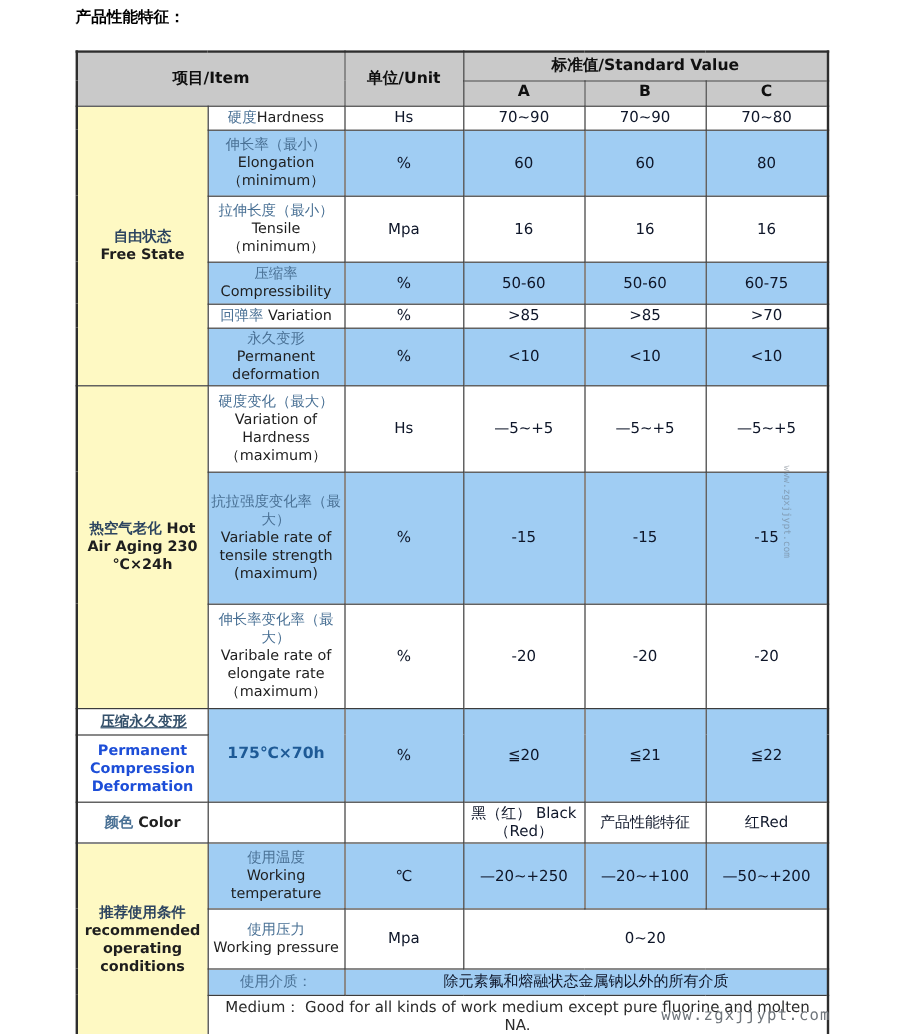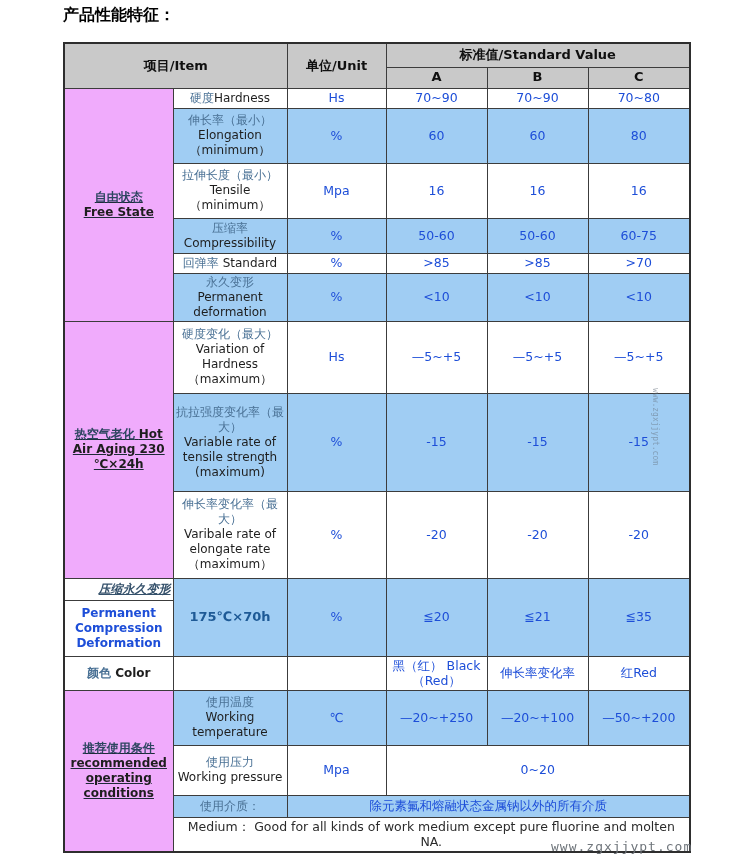--- a/index.html
+++ b/index.html
@@ -3,50 +3,50 @@
 <meta charset="utf-8">
 <style>
   html,body{margin:0;padding:0;}
   body{
     width:750px;height:862px;background:#ffffff;position:relative;
     font-family:"DejaVu Sans","Liberation Sans",sans-serif;
     -webkit-font-smoothing:antialiased;
   }
   .page-title{
     position:absolute;left:63px;top:5px;
-    font-size:16px;font-weight:bold;color:#000;
+    font-size:13px;font-weight:bold;color:#000;
   }
   table.spec{
     position:absolute;left:63px;top:42px;width:626px;
     border-collapse:collapse;table-layout:fixed;
     border:2px solid #2e2e2e;
     padding-left:40px;
   }
   td{
     border:1px solid #3c3c3c;
     text-align:center;vertical-align:middle;
     font-size:12px;line-height:1.25;color:#2b2b2b;
     padding:1px 2px;overflow:hidden;word-break:break-word;
   }
   tr.h24{height:24px}  tr.h21{height:21px}  tr.h20{height:20px}
   tr.h55{height:55px}  tr.h35{height:35px}  tr.h53{height:41px}
-  tr.h72{height:72px}  tr.h98{height:98px}  tr.h87{height:87px}
+  tr.h72{height:72px}  tr.h98{height:110px}  tr.h87{height:87px}
   tr.h22{height:22px}  tr.h56{height:56px}  tr.h40{height:28px}
   tr.h50{height:50px}  tr.h28{height:28px}
   td.head{background:#c9c9c9;font-weight:bold;color:#101010;font-size:13px;border-color:#3c3c3c;}
   td.blue{background:#a0cdf3;}
   .zh{color:#4a7195;}
   .en{color:#1e1e1e;}
   td.stack .zh, td.stack .en{display:block;}
-  td.grp{font-weight:bold;color:#1d2a38;background:#f0abfc;text-decoration:underline;}
+  td.grp{font-weight:bold;color:#1d2a38;background:#fef9c3;}
   td.grp .zh{color:#2d4precision;}
   td.grp .zh{color:#2d4560;}
-  td.val{color:#1d4ed8;font-size:12.5px;}
+  td.val{color:#0f172a;font-size:12.5px;}
   td.cond{font-weight:bold;color:#1e5a96;font-size:13px;margin-top:39px;}
-  td.pc-zh{text-align:right;padding-left:4px;font-weight:bold;font-style:italic;}
+  td.pc-zh{text-align:center;padding-left:4px;font-weight:bold;}
   td.pc-zh .zh{color:#35516b;text-decoration:underline;}
   td.pc-en{font-weight:bold;color:#1d4ed8;}
   td.colorrow{font-weight:bold;}
   td.medium-en{color:#2b2b2b;font-size:12.5px;margin-left:40px;}
   .watermark-bottom{
     position:absolute;left:551px;top:839px;
     font-family:"DejaVu Sans Mono","Liberation Mono",monospace;
     font-size:13px;color:#6f757b;letter-spacing:1px;white-space:nowrap;
   }
   .watermark-vertical{
@@ -121,21 +121,21 @@
         <span class="zh">压缩率</span>
         <span class="en">Compressibility</span>
       </td>
       <td class="blue val">%</td>
       <td class="blue val">50-60</td>
       <td class="blue val">50-60</td>
       <td class="blue val">60-75</td>
     </tr>
     <tr class="h20">
       <td>
-        <span class="zh">回弹率</span> <span class="en">Standard</span>
+        <span class="zh">回弹率</span> <span class="en">Variation</span>
       </td>
       <td class="val">%</td>
       <td class="val">&gt;85</td>
       <td class="val">&gt;85</td>
       <td class="val">&gt;70</td>
     </tr>
     <tr class="h53">
       <td class="blue stack">
         <span class="zh">永久变形</span>
         <span class="en">Permanent deformation</span>
@@ -181,34 +181,34 @@
     </tr>
 
     <tr class="h22">
       <td class="pc-zh">
         <span class="zh">压缩永久变形</span>
       </td>
       <td class="blue cond" rowspan="2">175℃×70h</td>
       <td class="blue val" rowspan="2">%</td>
       <td class="blue val" rowspan="2">≦20</td>
       <td class="blue val" rowspan="2">≦21</td>
-      <td class="blue val" rowspan="2">≦35</td>
+      <td class="blue val" rowspan="2">≦22</td>
     </tr>
     <tr class="h56">
       <td class="pc-en">Permanent Compression Deformation</td>
     </tr>
 
     <tr class="h40">
       <td class="colorrow">
         <span class="zh">颜色</span> <span class="en">Color</span>
       </td>
       <td></td>
       <td></td>
       <td class="val">黑（红） Black（Red）</td>
-      <td class="val">伸长率变化率</td>
+      <td class="val">产品性能特征</td>
       <td class="val">红Red</td>
     </tr>
 
     <tr class="h55">
       <td class="grp stack" rowspan="4">
         <span class="zh">推荐使用条件</span>
         <span class="en">recommended operating conditions</span>
       </td>
       <td class="blue stack">
         <span class="zh">使用温度</span>

